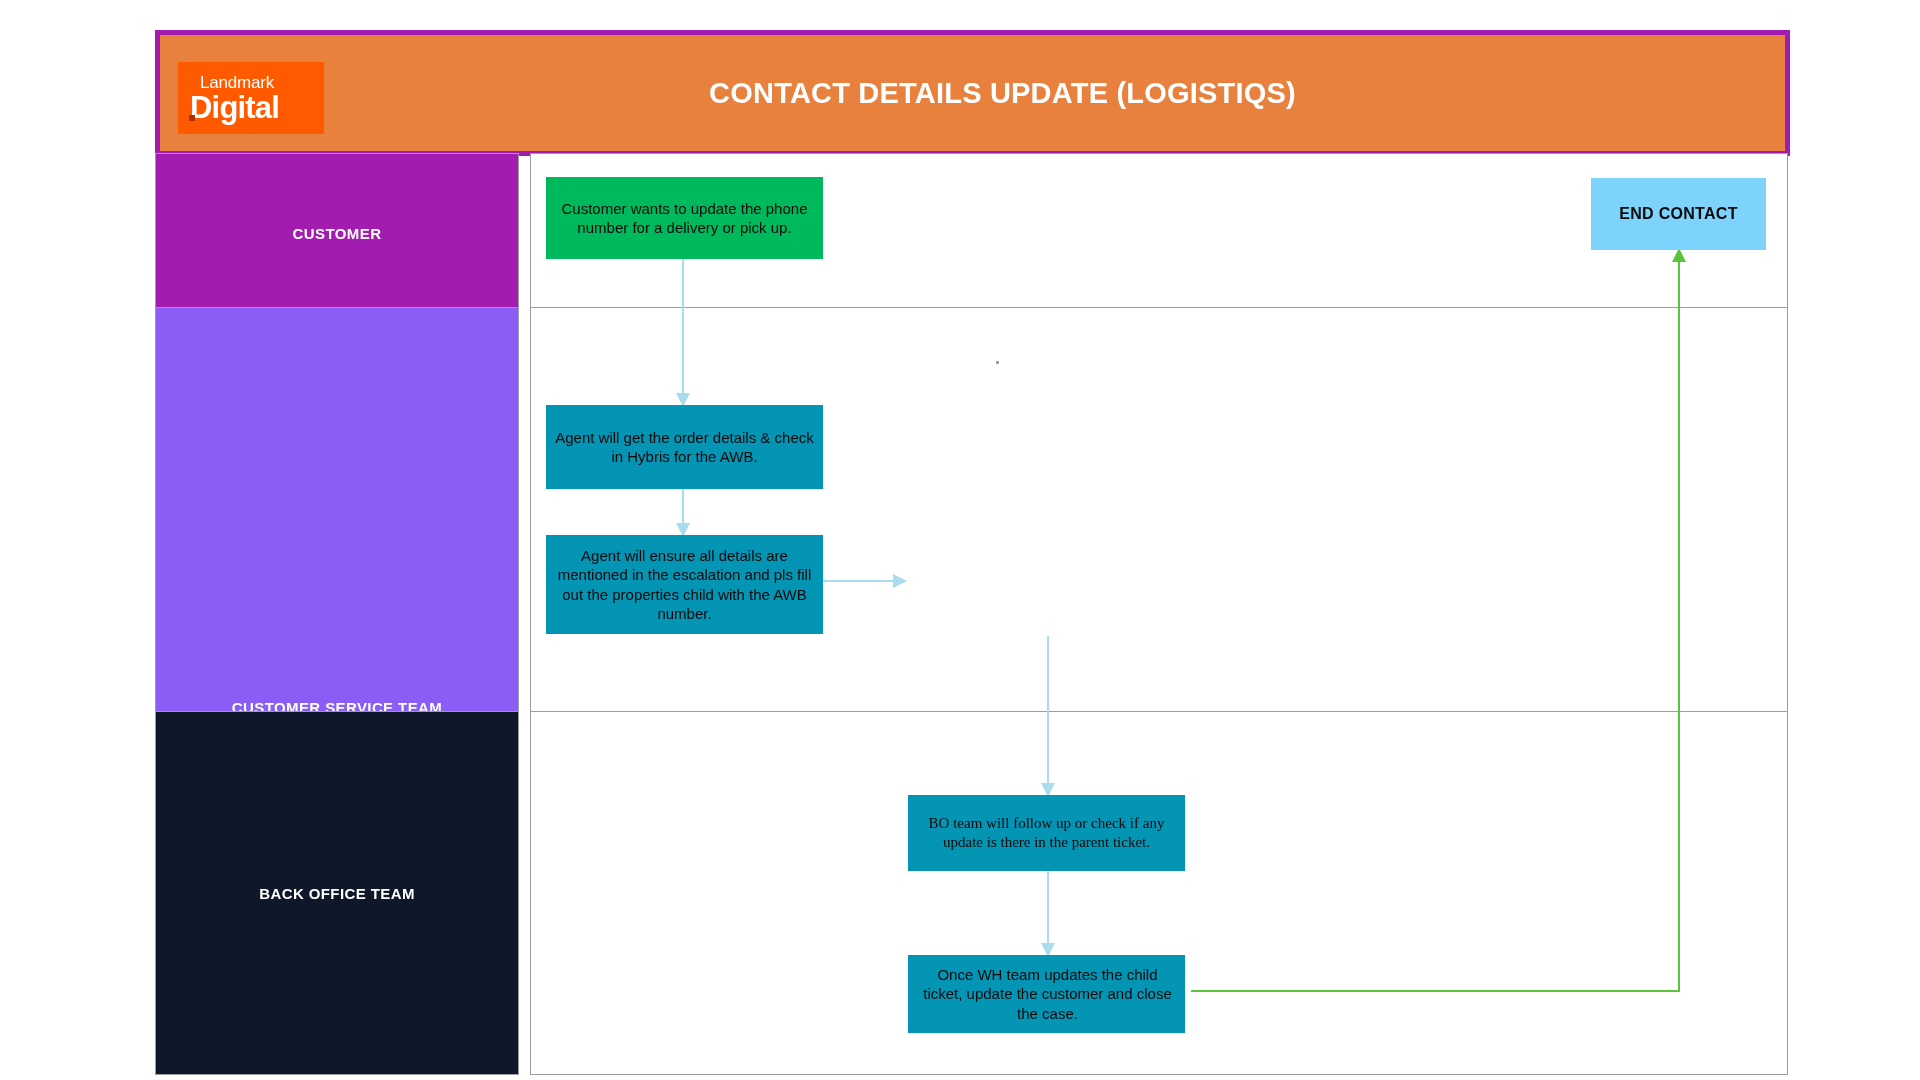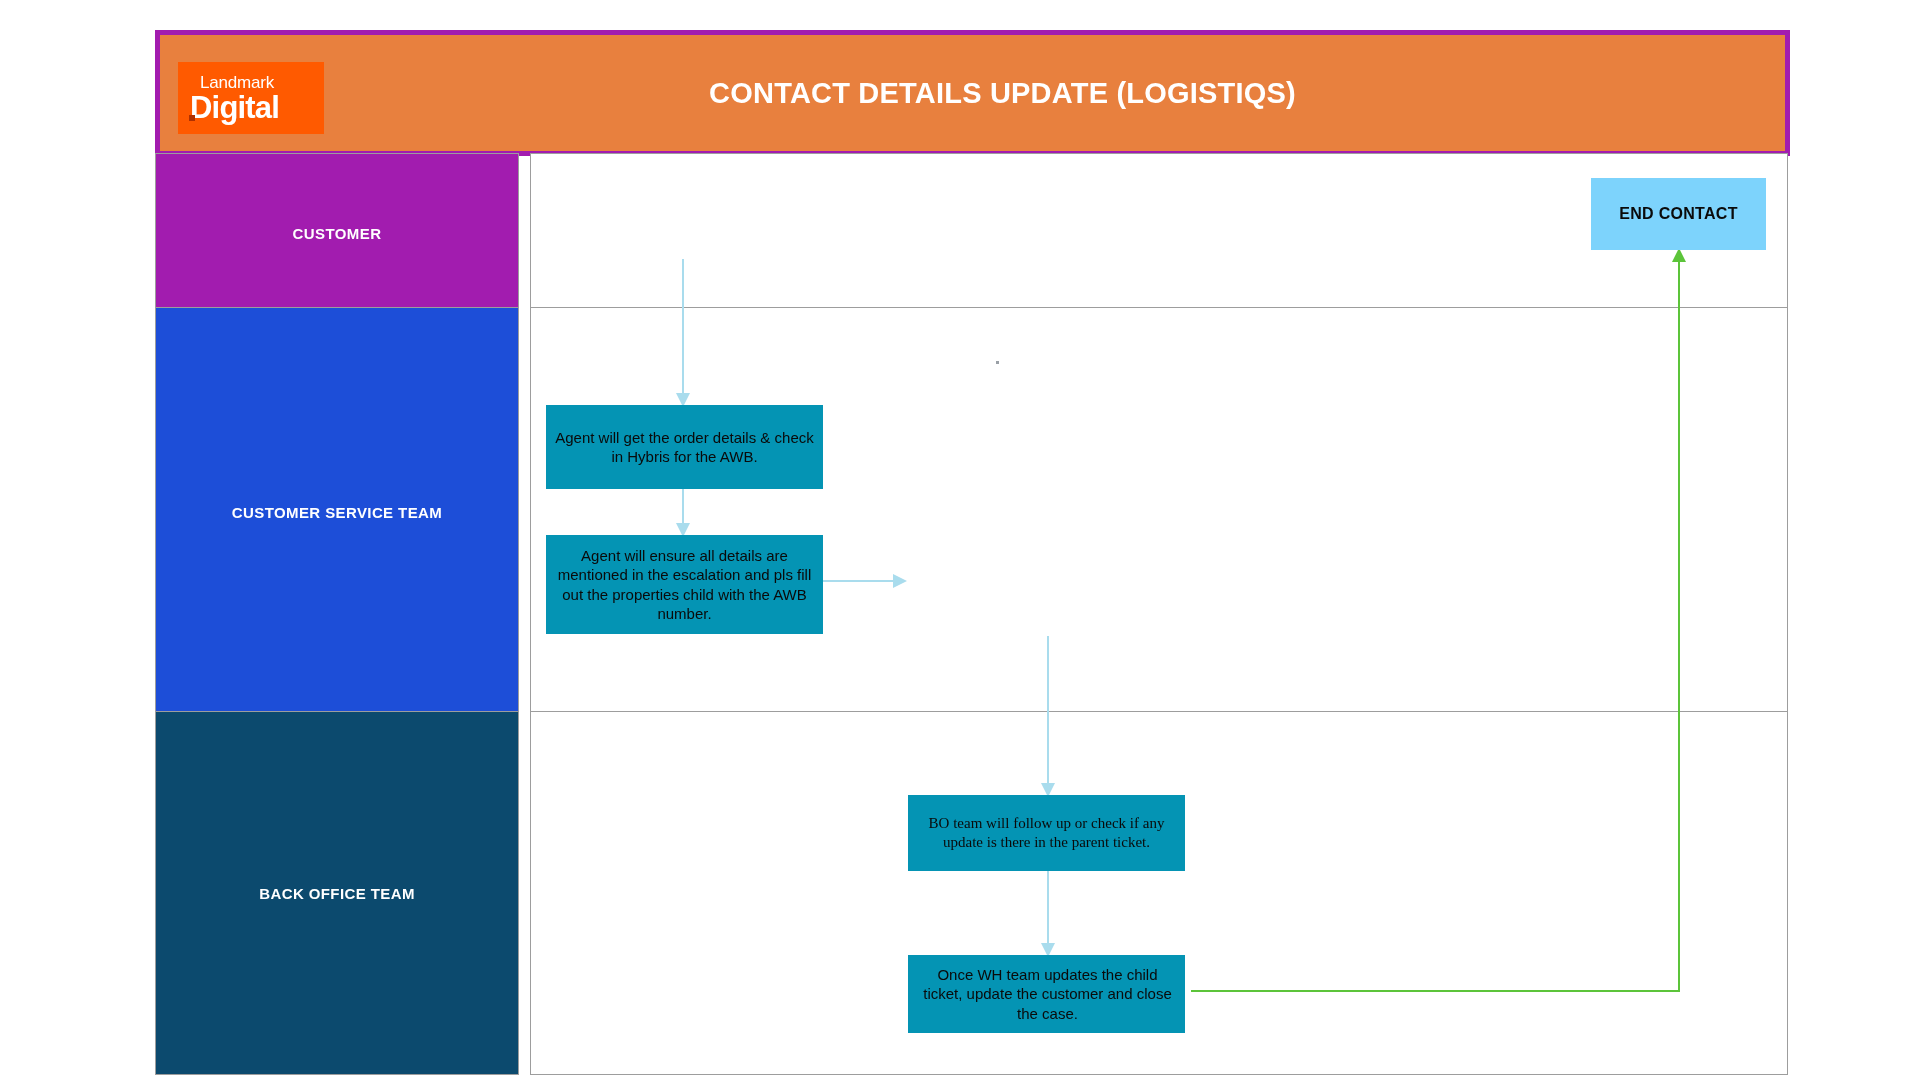--- a/index.html
+++ b/index.html
@@ -101,22 +101,22 @@
     display: flex;
     align-items: center;
     justify-content: center;
     color: #ffffff;
     font-size: 15px;
     font-weight: 700;
     letter-spacing: 0.4px;
     text-align: center;
   }
   .lane-head.customer        { top: 153px;  height: 160px; background: #a21caf; }
-  .lane-head.cs              { top: 307px;  height: 410px; background: #1d4ed8; }
-  .lane-head.bo             { top: 711px;  height: 364px; background: #0c4a6e; }
+  .lane-head.cs              { top: 307px;  height: 410px; background: #8b5cf6; align-items: flex-end; }
+  .lane-head.bo             { top: 711px;  height: 364px; background: #0f172a; }
 
   
   .lane-body {
     position: absolute;
     left: 530px;
     width: 1258px;
     box-sizing: border-box;
     background: #ffffff;
     border: 1px solid #9d9d9d;
   }
@@ -220,20 +220,21 @@
 
     <path d="M1048,636 L1048,795" stroke="#a9dced" stroke-width="2" fill="none" marker-end="url(#arrow-blue)"></path>
 
     <path d="M1048,871 L1048,955" stroke="#a9dced" stroke-width="2" fill="none" marker-end="url(#arrow-blue)"></path>
 
     <path d="M1191,991 L1679,991 L1679,250" stroke="#5cc43a" stroke-width="2" fill="none" marker-end="url(#arrow-green)"></path>
   </svg>
 
   <div class="artifact-dot"></div>
 
+  <div class="node start" style="left:546px; top:177px; width:277px; height:82px;">Customer wants to update the phone number for a delivery or pick up.</div>
 
   <div class="node terminator" style="left:1591px; top:178px; width:175px; height:72px;">END CONTACT</div>
 
   <div class="node process" style="left:546px; top:405px; width:277px; height:84px;">Agent will get the order details &amp; check in Hybris for the AWB.</div>
 
   <div class="node process" style="left:546px; top:535px; width:277px; height:99px;">Agent will ensure all details are mentioned in the escalation and pls fill out the properties child with the AWB number.</div>
 
 
   <div class="node process" style="left:908px; top:795px; width:277px; height:76px;font-family:Liberation Serif, serif;">BO team will follow up or check if any update is there in the parent ticket.</div>
 

